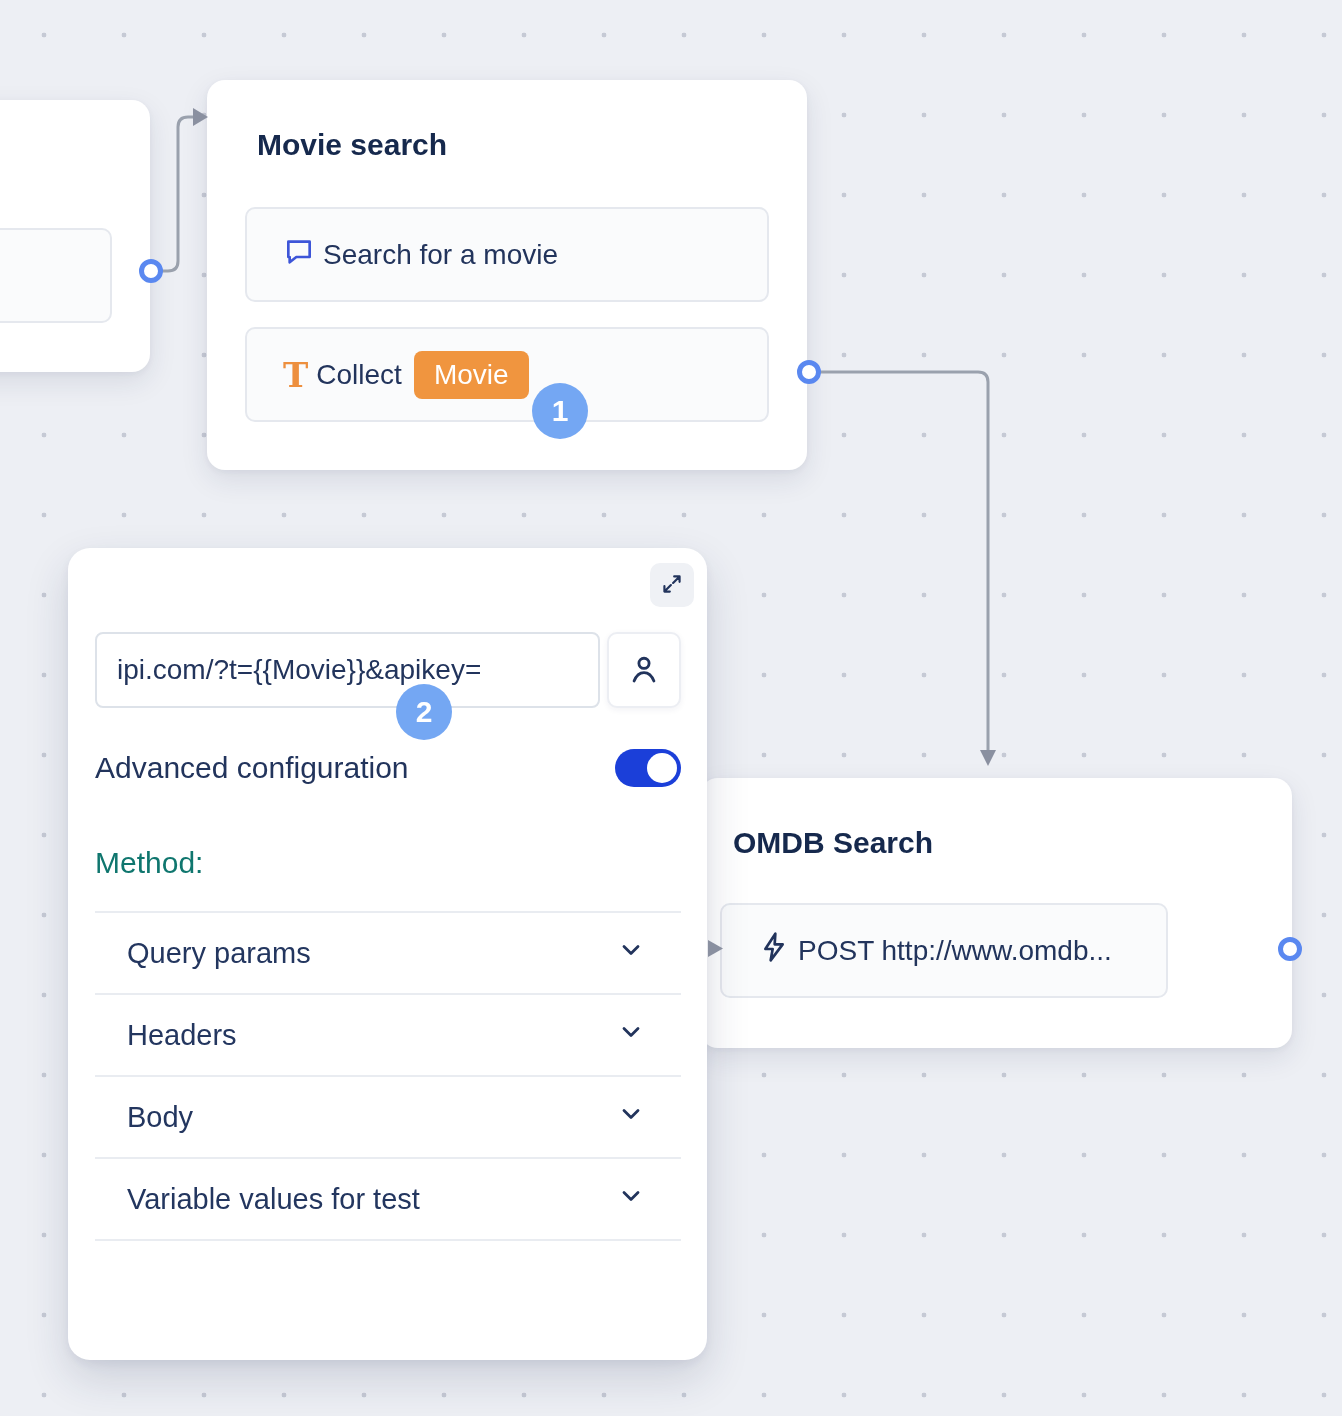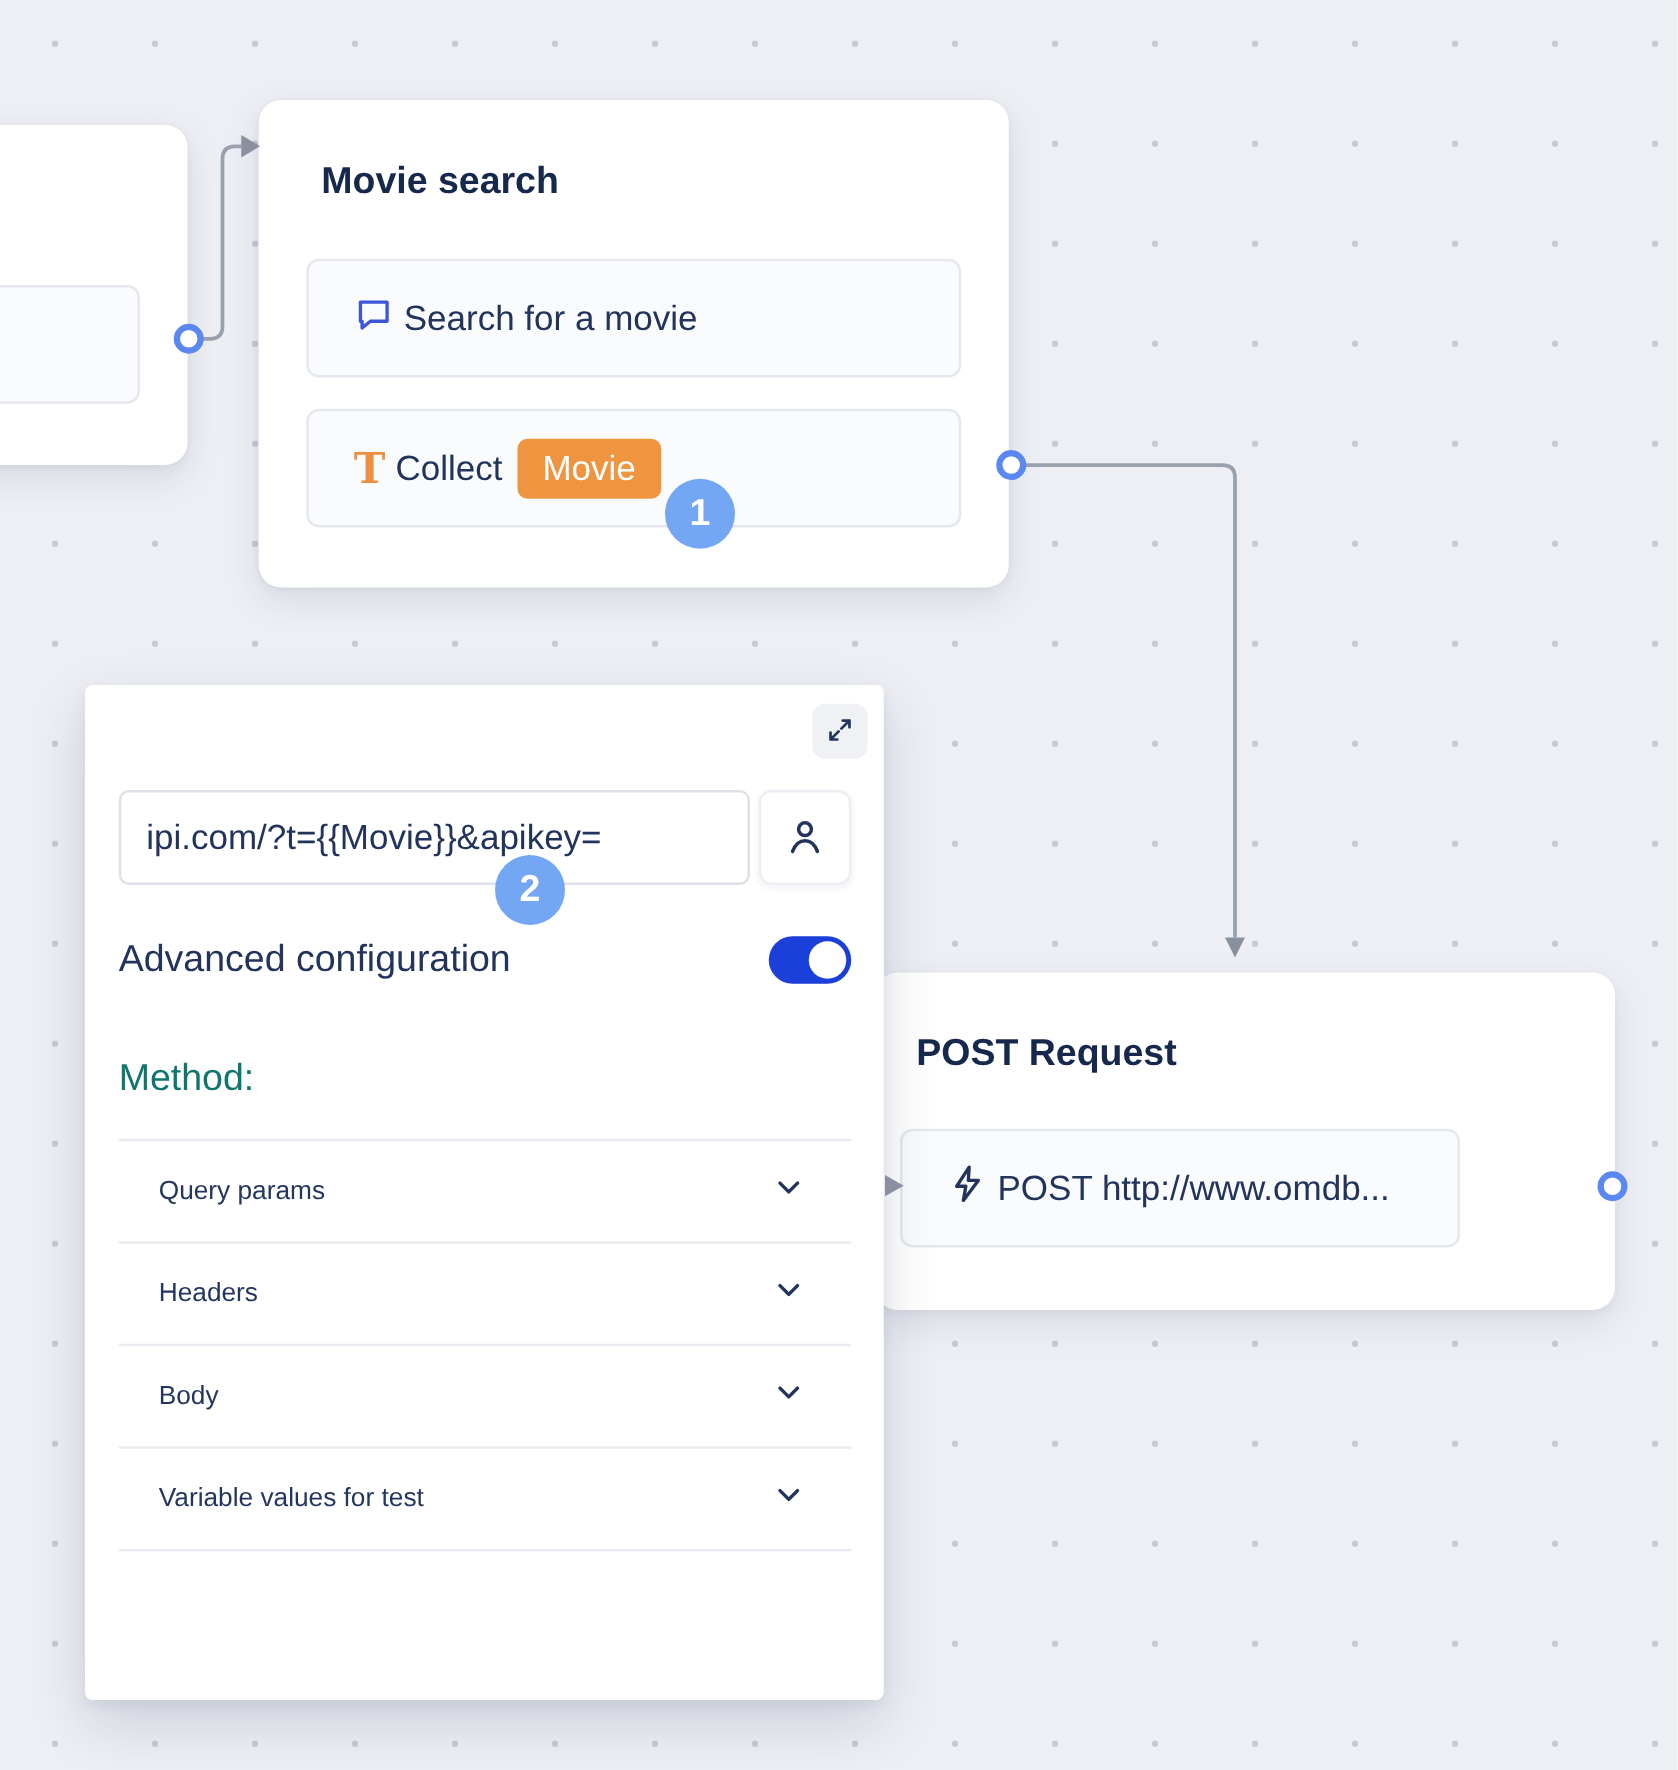--- a/index.html
+++ b/index.html
@@ -93,21 +93,21 @@
   .badge-2 { left: 396px; top: 684px; }
 
   
   .panel {
     position: absolute;
     left: 68px;
     top: 548px;
     width: 639px;
     height: 812px;
     background: #ffffff;
-    border-radius: 6px;
+    border-radius: 22px;
     box-shadow: 0 18px 44px rgba(30, 42, 80, 0.16), 0 4px 10px rgba(30, 42, 80, 0.06);
     z-index: 3;
     overflow: hidden;
   }
   .expand-btn {
     position: absolute;
     left: 582px; top: 15px;
     width: 44px; height: 44px;
     background: #eff1f5;
     border: none;
@@ -197,21 +197,21 @@
     width: 586px;
     border-top: 2px solid #e9ecf1;
   }
   .section-row {
     height: 82px;
     border-bottom: 2px solid #e9ecf1;
     display: flex;
     align-items: center;
     justify-content: space-between;
     padding: 0 36px 0 32px;
-    font-size: 21px;
+    font-size: 29px;
     color: #23365f;
     cursor: pointer;
   }
   .test-btn {
     position: absolute;
     left: 27px; top: 729px;
     width: 586px; height: 83px;
     background: #1d3fd8;
     color: #ffffff;
     border: none;
@@ -230,21 +230,21 @@
     z-index: 5;
     pointer-events: none;
   }
 </style>
 </head>
 <body>
 
 <div class="canvas">
 
   <div class="node omdb-node">
-    <div class="node-title">POST Request</div>
+    <div class="node-title">OMDB Search</div>
     <div class="node-row">
       <span>
         <svg width="32" height="32" viewBox="0 0 24 24" fill="none" stroke="#22345c" stroke-width="2" stroke-linejoin="round">
           <path d="M13 2 L5.5 13.5 H11 L9.5 22 L18.5 10 H12.5 Z"></path>
         </svg>
       </span>
       <span class="row-label">POST http://www.omdb...</span>
     </div>
   </div>
 

